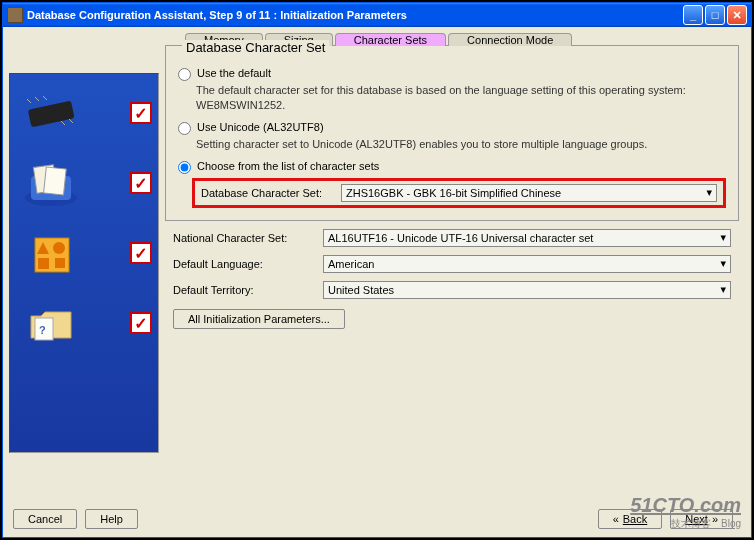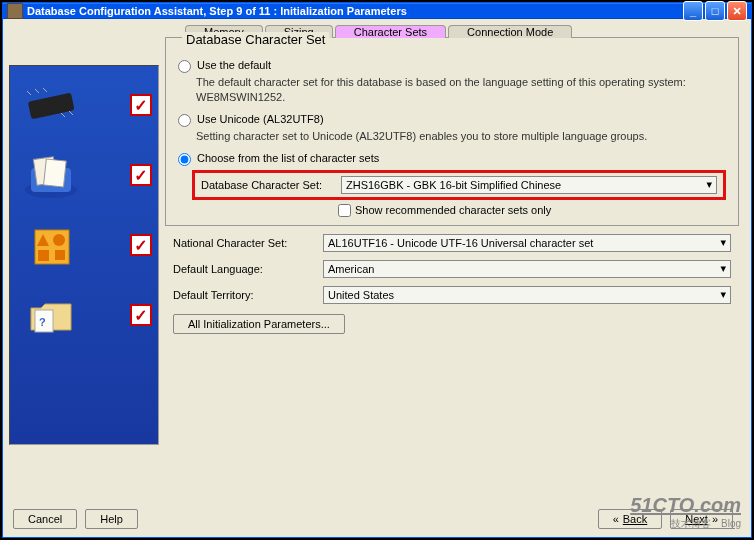--- a/index.html
+++ b/index.html
@@ -1,18 +1,18 @@
 <!DOCTYPE html>
 <html><head>
 <meta charset="utf-8">
 <style>
 * { box-sizing: border-box; margin: 0; padding: 0; font-family: Tahoma, sans-serif; font-size: 11px; }
 body { background: #000; width: 754px; height: 540px; position: relative; overflow: hidden; }
 .window { position: absolute; top: 2px; left: 2px; width: 750px; height: 536px; background: #ece9d8; border: 1px solid #0055ea; }
-.titlebar { height: 16px; background: linear-gradient(to bottom, #3b8cff 0%, #0055ea 8%, #0055ea 92%, #003db0 100%); display: flex; align-items: center; padding: 0 4px; }
+.titlebar { height: 24px; background: linear-gradient(to bottom, #3b8cff 0%, #0055ea 8%, #0055ea 92%, #003db0 100%); display: flex; align-items: center; padding: 0 4px; }
 .titlebar .app-icon { width: 16px; height: 16px; background: #8b6f4a; border: 1px solid #5a4530; margin-right: 4px; }
 .titlebar .title { color: #fff; font-weight: bold; flex: 1; }
 .titlebar .win-btns { display: flex; gap: 2px; }
 .win-btn { width: 20px; height: 20px; border: 1px solid #fff; border-radius: 3px; display: flex; align-items: center; justify-content: center; color: #fff; font-weight: bold; cursor: pointer; }
 .win-btn.min, .win-btn.max { background: linear-gradient(to bottom, #5aa3ff, #1860d8); }
 .win-btn.close { background: linear-gradient(to bottom, #ff8a6a, #e34a2a); }
 .content { display: flex; height: calc(100% - 28px); padding: 6px; }
 .sidebar { width: 150px; background: linear-gradient(to bottom, #2050c0, #1838a0); border: 1px inset #999; padding: 10px 6px; display: flex; flex-direction: column; gap: 12px; margin-top: 40px; height: 380px; }
 .step-item { display: flex; align-items: center; justify-content: space-between; height: 58px; }
 .step-icon { width: 70px; height: 50px; display: flex; align-items: center; justify-content: center; }
@@ -140,24 +140,20 @@
             <span>Choose from the list of character sets</span>
           </div>
 
           <div class="highlight-box">
             <div class="label-cell">Database Character Set:</div>
             <div class="select">
               <span>ZHS16GBK - GBK 16-bit Simplified Chinese</span>
             </div>
           </div>
 
-          <div class="checkbox-row">
-            <input type="checkbox" style="">
-            <span>Show recommended character sets only</span>
-          </div>
         </div>
       </div>
 
       <div class="form-row">
         <div class="label-cell">National Character Set:</div>
         <div class="select">
           <span>AL16UTF16 - Unicode UTF-16 Universal character set</span>
         </div>
       </div>
       <div class="form-row">

